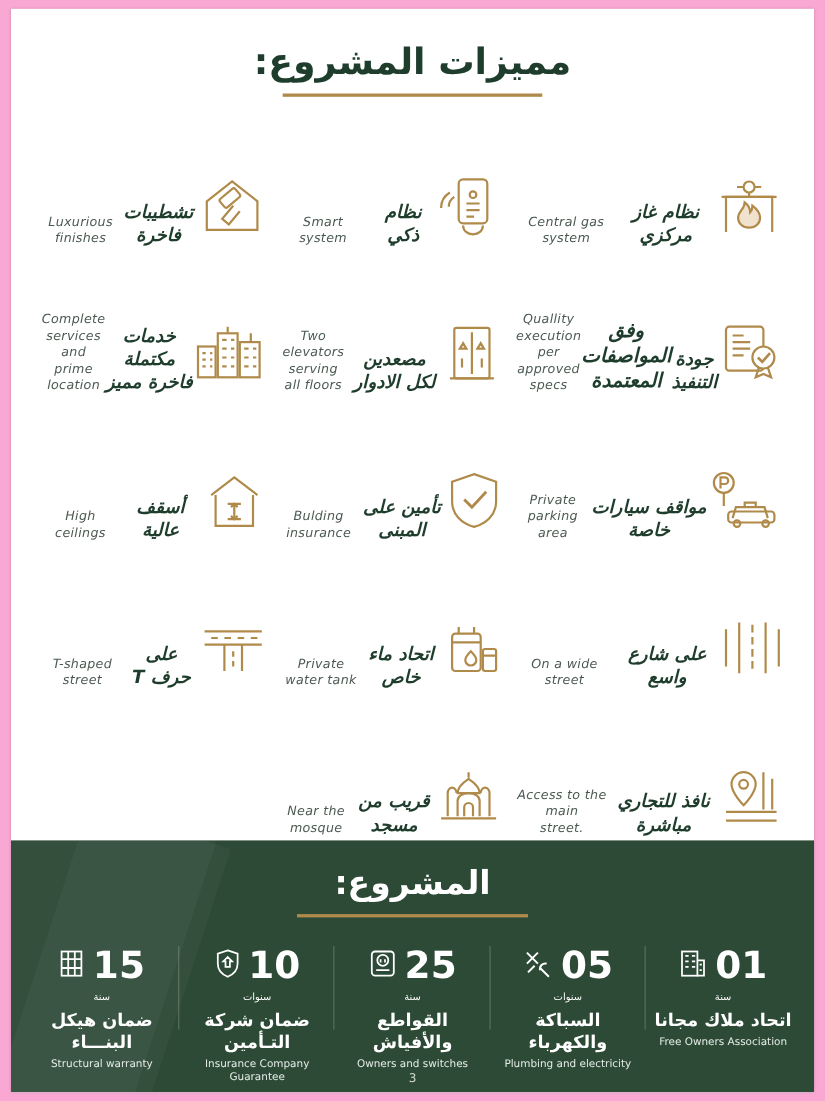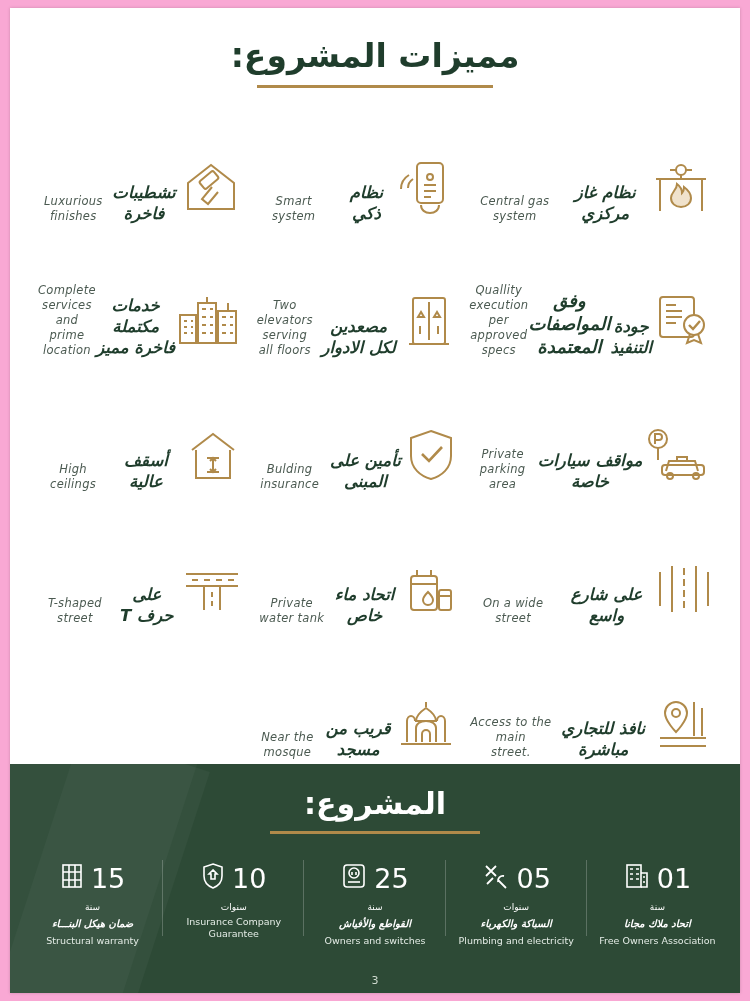--- a/index.html
+++ b/index.html
@@ -168,39 +168,38 @@
   }
   .g-top {
     display: flex;
     flex-direction: row-reverse;
     align-items: center;
     justify-content: center;
     gap: 7px;
     height: 44px;
   }
   .g-num {
-    font-size: 27px;
-    font-weight: normal;
+    font-size: 34px;
+    font-weight: bold;
     color: #ffffff;
     line-height: 1;
   }
   .g-unit {
     font-size: 9px;
     color: #ffffff;
     direction: rtl;
     margin-top: 2px;
   }
   .g-ar {
-    font-size: 10px;
+    font-size: 16px;
     font-weight: bold;
     color: #ffffff;
     direction: rtl;
     line-height: 1.25;
     margin-top: 6px;
-    font-style: italic;
   }
   .g-en {
     font-size: 9.5px;
     color: #e4ece6;
     direction: ltr;
     line-height: 1.25;
     margin-top: 4px;
   }
   .page-num {
     position: absolute;
@@ -489,20 +488,21 @@
           <div class="g-top">
             <span class="icon">
               <svg width="24" height="28" viewBox="0 0 24 28" fill="none" stroke="#ffffff" stroke-width="1.6">
                 <path d="M12 2l9 3v9c0 6-4 10-9 12-5-2-9-6-9-12V5z"></path>
                 <path d="M12 8l-4 4h2v5h4v-5h2z"></path>
               </svg>
             </span>
             <span class="g-num">10</span>
           </div>
           <div class="g-unit">سنوات</div>
+          <div class="g-ar">ضمان شركة التـأمين</div>
           <div class="g-en">Insurance Company Guarantee</div>
         </div>
 
         <div class="g-item">
           <div class="g-top">
             <span class="icon">
               <svg width="24" height="28" viewBox="0 0 24 28" fill="none" stroke="#ffffff" stroke-width="1.6">
                 <rect x="3" y="3" width="18" height="22"></rect>
                 <path d="M3 10h18M3 18h18M9 3v22M15 3v22"></path>
               </svg>

